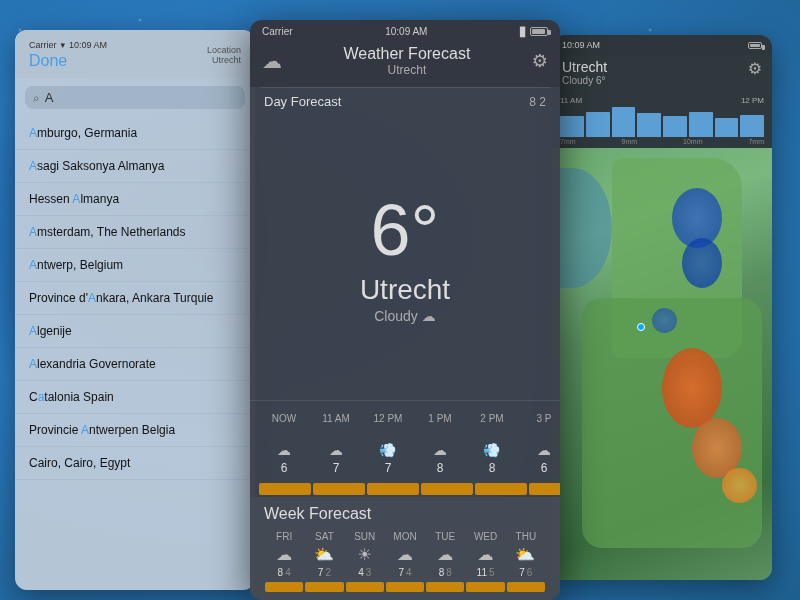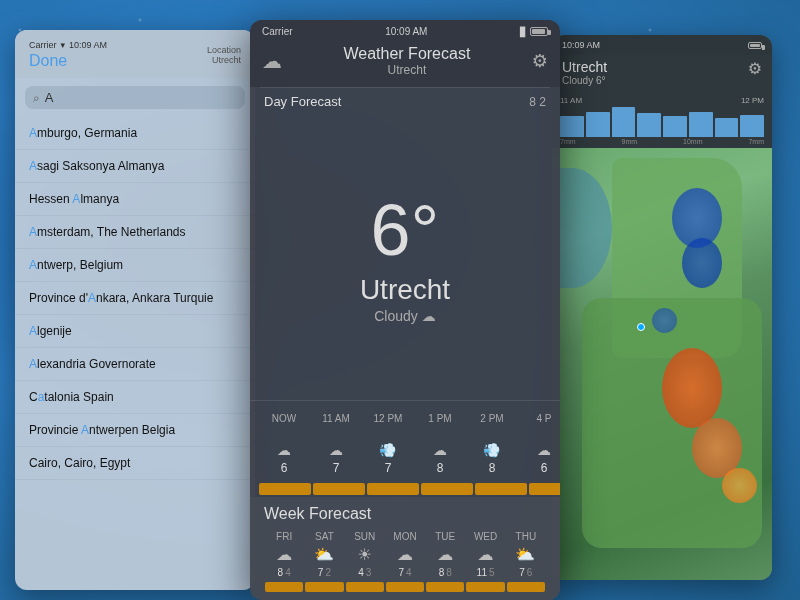--- a/index.html
+++ b/index.html
@@ -491,21 +491,21 @@
           <div class="hourly-label">1 PM</div>
           <div class="hourly-icon">☁</div>
           <div class="hourly-temp">8</div>
         </div>
         <div class="hourly-item">
           <div class="hourly-label">2 PM</div>
           <div class="hourly-icon">💨</div>
           <div class="hourly-temp">8</div>
         </div>
         <div class="hourly-item">
-          <div class="hourly-label">4 P</div>
+          <div class="hourly-label">3 P</div>
           <div class="hourly-icon">☁</div>
           <div class="hourly-temp">6</div>
         </div>
       </div>
       <div class="hourly-bar-row">
         <div class="hourly-bar"></div>
         <div class="hourly-bar"></div>
         <div class="hourly-bar"></div>
         <div class="hourly-bar"></div>
         <div class="hourly-bar"></div>

